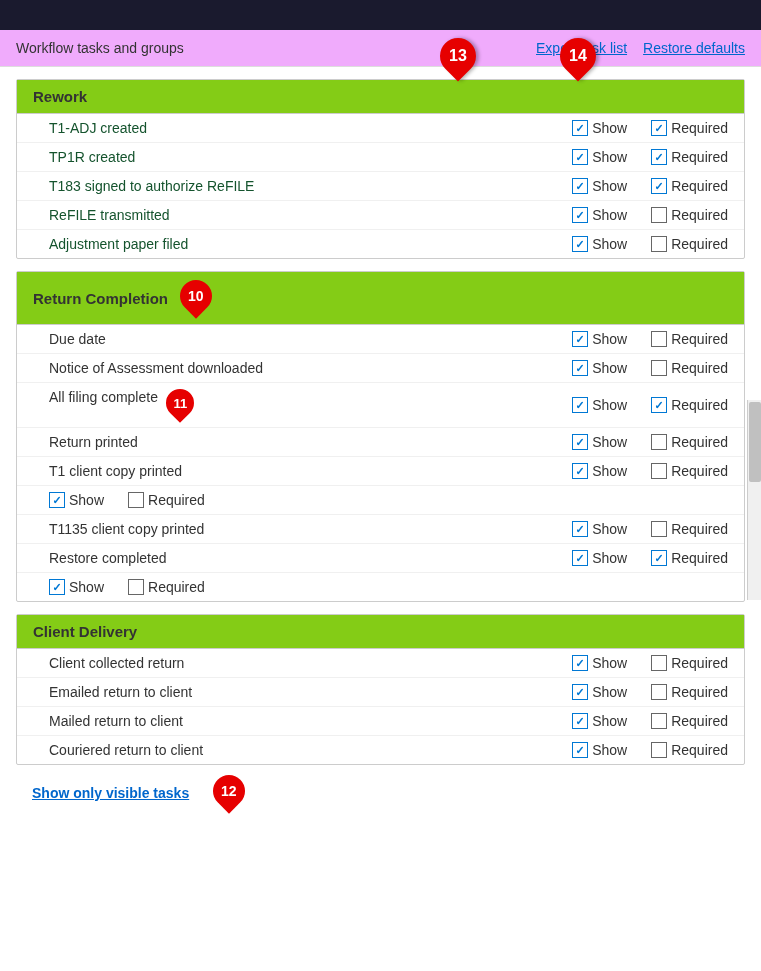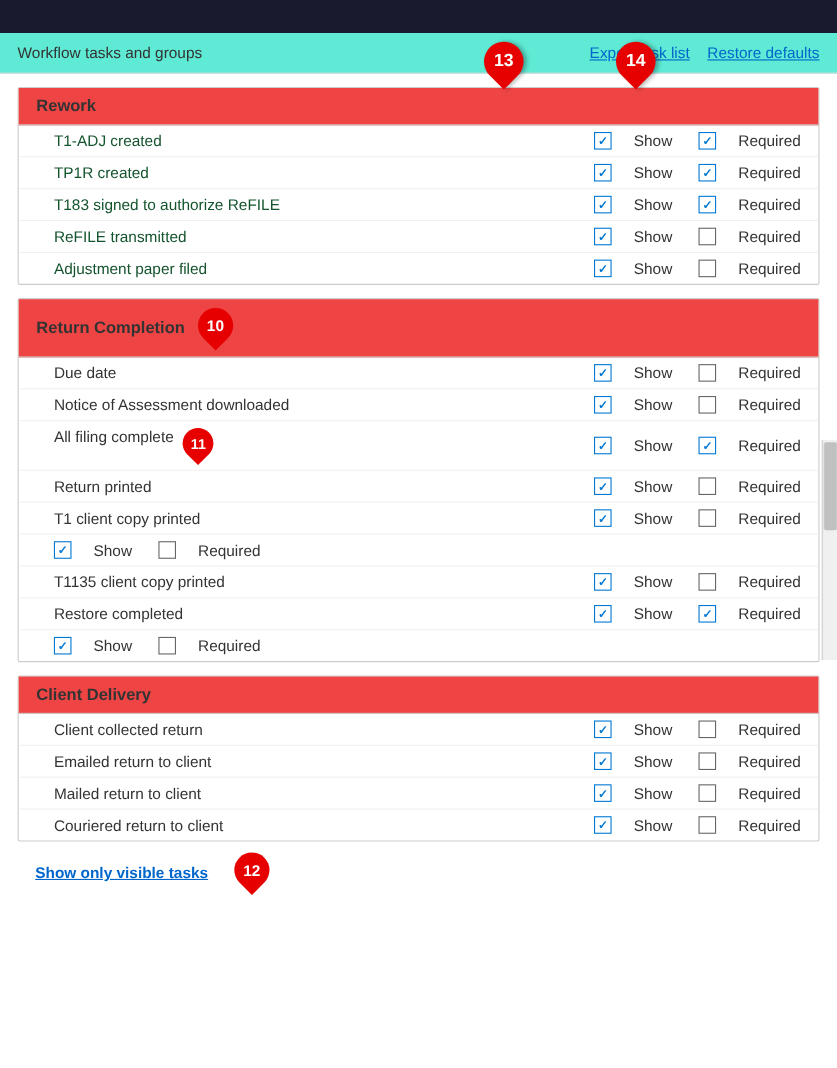--- a/index.html
+++ b/index.html
@@ -14,21 +14,21 @@
       overflow-x: hidden;
     }
 
     .top-bar {
       background: #1a1a2e;
       height: 30px;
       width: 100%;
     }
 
     .header {
-      background: #5eead4;
+      background: #f0abfc;
       padding: 10px 16px;
       display: flex;
       align-items: flex-start;
       justify-content: space-between;
       border-bottom: 1px solid #ddd;
       position: relative;
     }
 
     .header-title {
       font-size: 14px;
@@ -52,21 +52,21 @@
     }
 
     .section {
       background: #fff;
       border: 1px solid #ccc;
       border-radius: 2px;
       margin-top: 12px;
     }
 
     .section-header {
-      background: #ef4444;
+      background: #84cc16;
       padding: 8px 16px;
       font-weight: bold;
       font-size: 15px;
       color: #333;
       border-bottom: 1px solid #ccc;
       display: flex;
       align-items: center;
       gap: 8px;
     }
 
@@ -96,21 +96,21 @@
 
     .task-controls {
       display: flex;
       align-items: center;
       gap: 24px;
     }
 
     .checkbox-wrapper {
       display: flex;
       align-items: center;
-      gap: 20px;
+      gap: 4px;
       justify-content: flex-end;
     }
 
     .cb {
       width: 16px;
       height: 16px;
       border: 1px solid #666;
       background: #fff;
       display: inline-flex;
       align-items: center;

